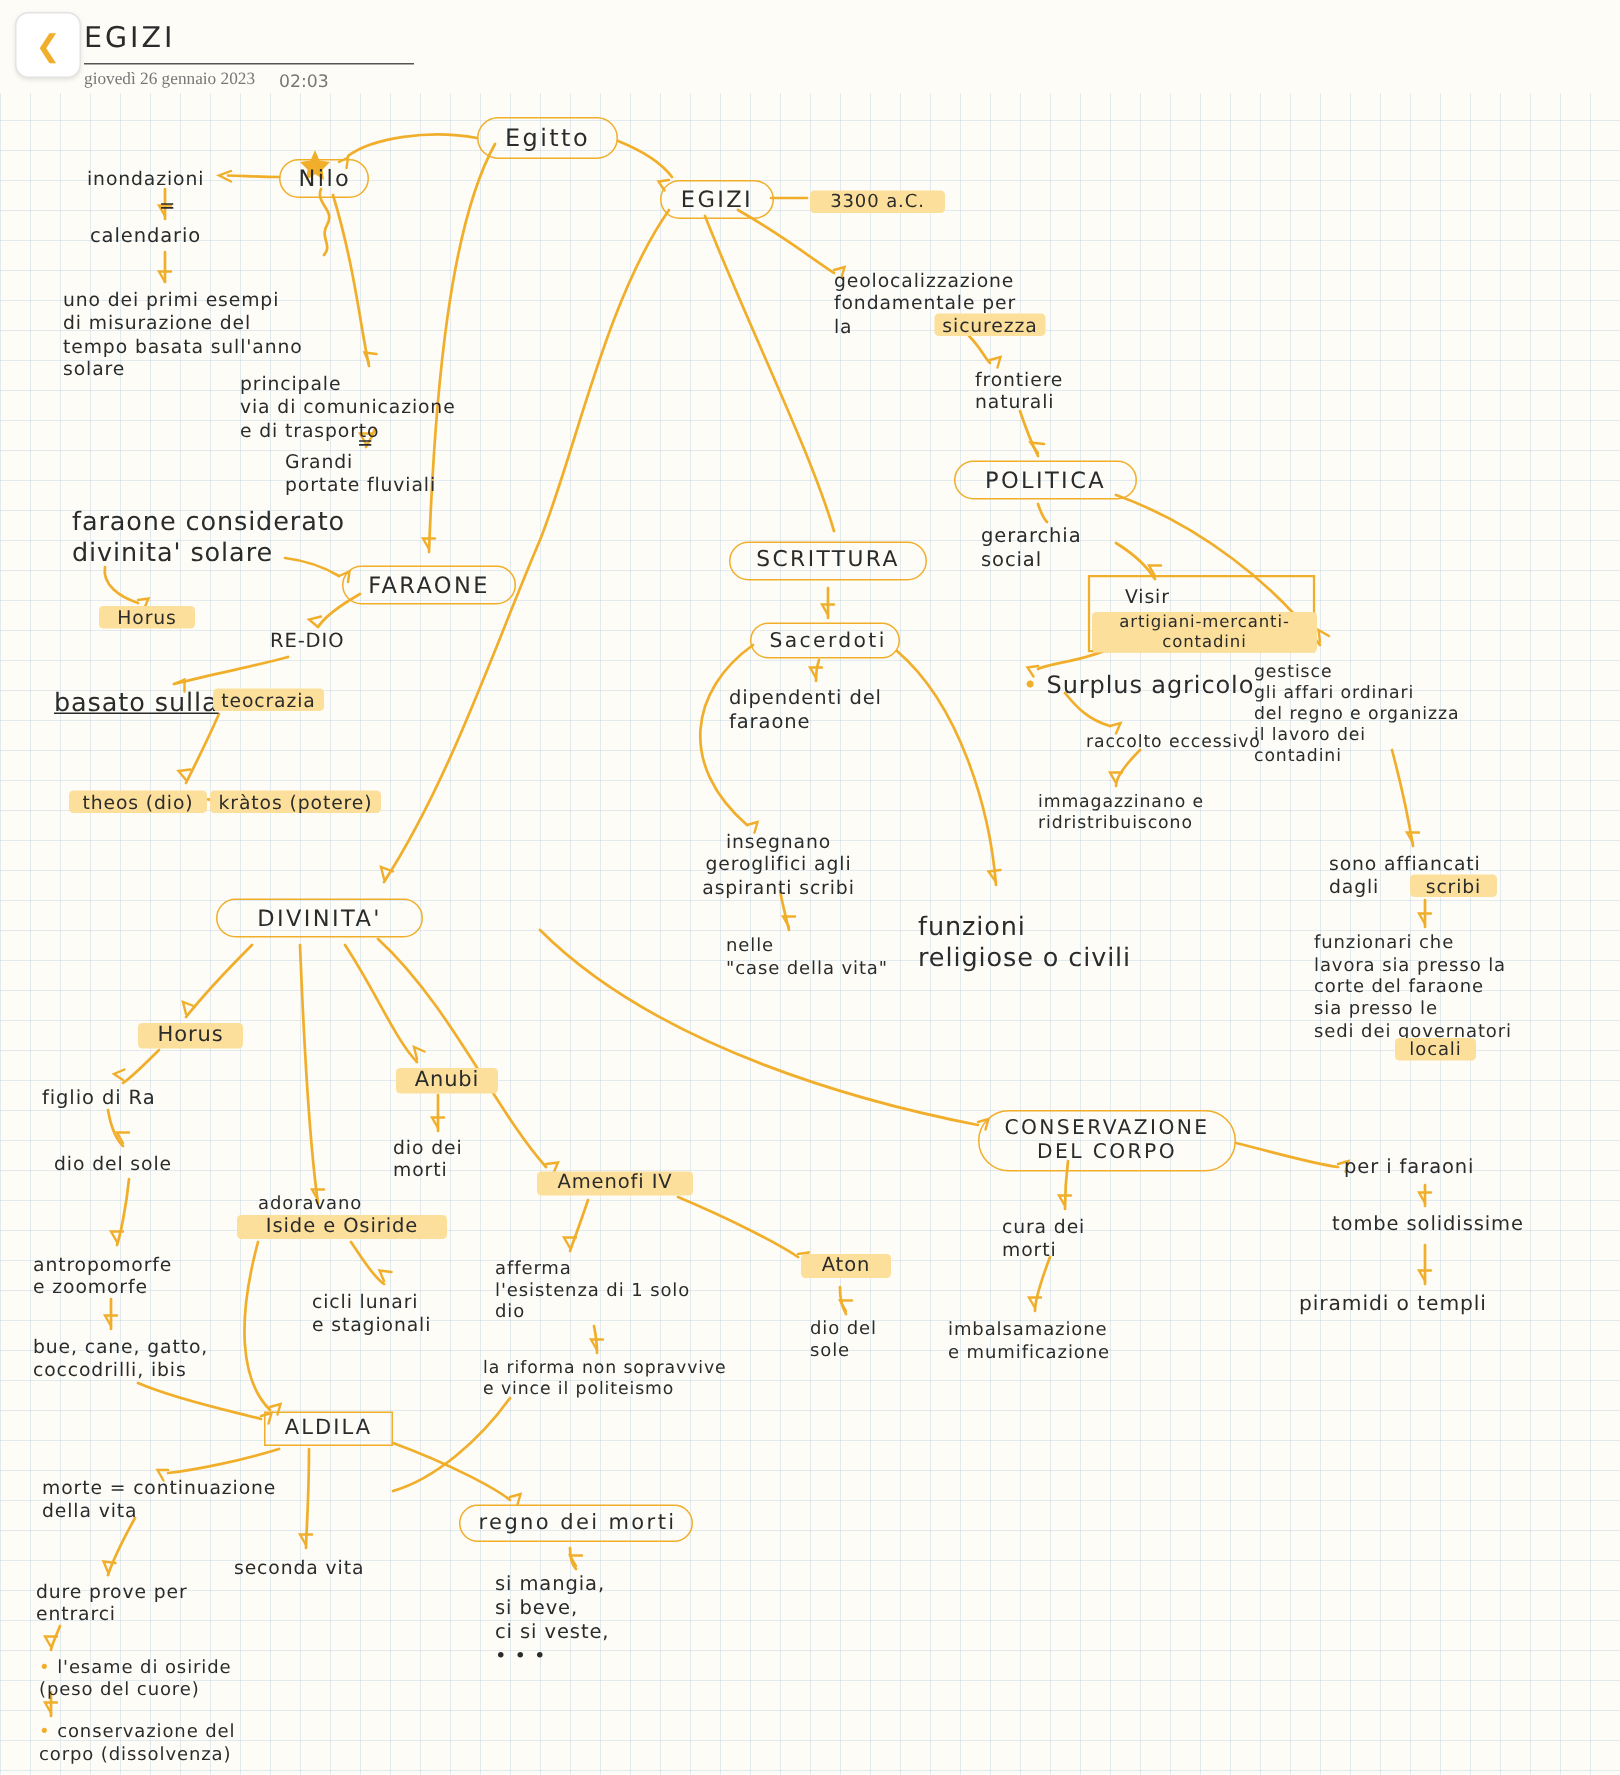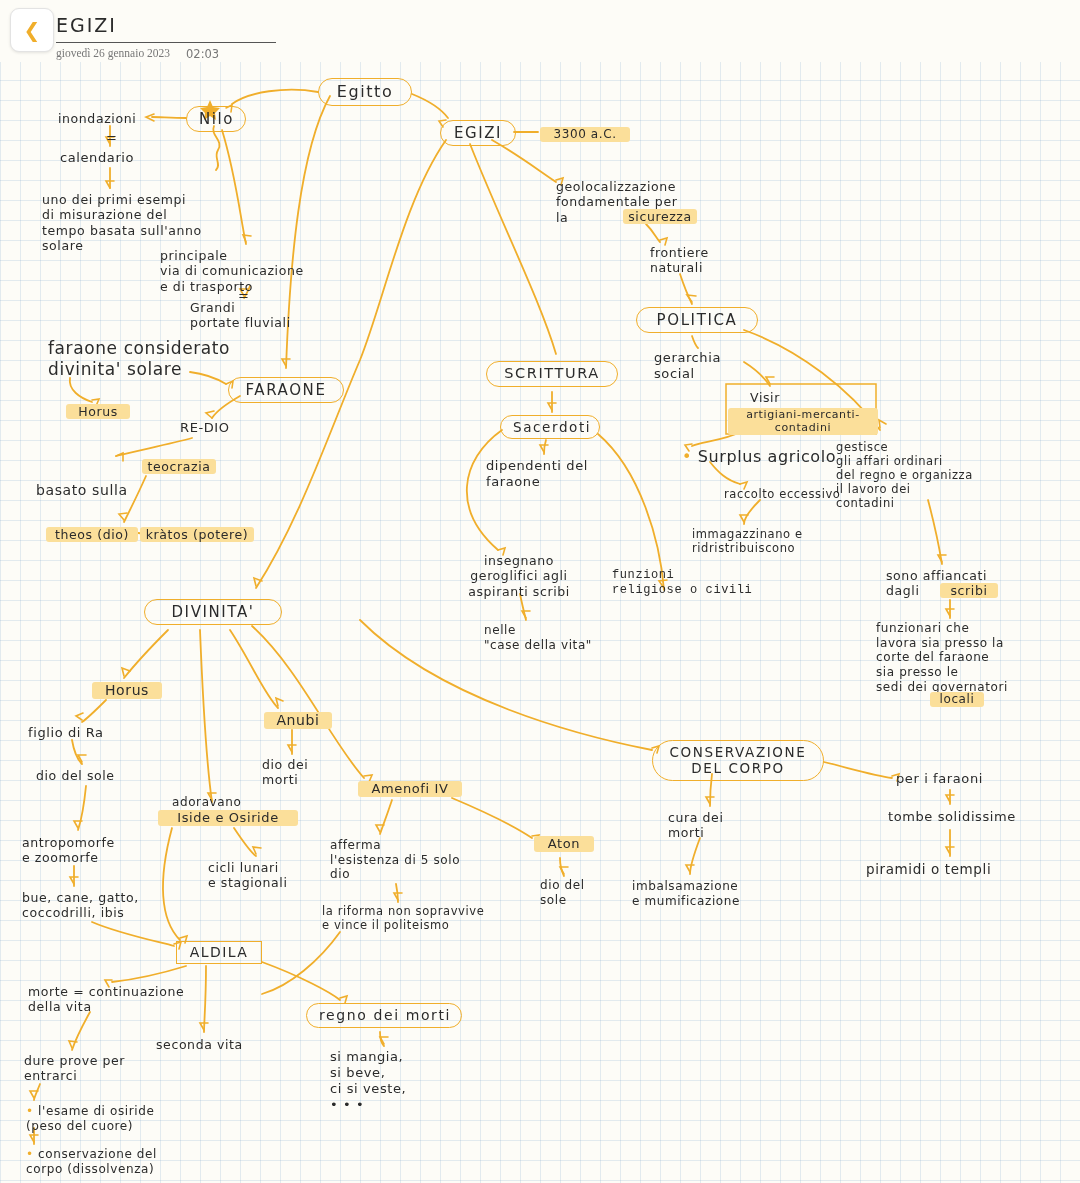--- a/index.html
+++ b/index.html
@@ -337,49 +337,49 @@
     <div class="node h hl c" style="left: 930px; top: 692px; font-size: 12px; width: 50px;">locali</div>
     <div class="node h pill c" style="left: 486px; top: 361px; font-size: 14.5px; width: 106px;">SCRITTURA</div>
     <div class="node h pill c" style="left: 500px; top: 415px; font-size: 13.5px; width: 74px;">Sacerdoti</div>
     <div class="node h" style="left: 486px; top: 458px; font-size: 13px; width: 140px;">dipendenti del
 faraone</div>
     <div class="node h" style="left: 444px; top: 553px; font-size: 12.5px; width: 150px; text-align: center;">insegnano
 geroglifici agli
 aspiranti scribi</div>
     <div class="node h" style="left: 472px; top: 623px; font-size: 12px; width: 130px; margin-left: 12px;">nelle
 "case della vita"</div>
-    <div class="node h" style="left: 612px; top: 568px; font-size: 12px; width: 130px; font-family: Liberation Mono, monospace;">funzioni
+    <div class="node h" style="left: 612px; top: 608px; font-size: 17px; width: 130px;">funzioni
 religiose o civili</div>
     <div class="node h pill c" style="left: 228px; top: 377px; font-size: 15px; width: 90px;">FARAONE</div>
     <div class="node h" style="left: 22px; top: 338px; font-size: 17px; width: 170px; padding-left: 26px;">faraone considerato
 divinita' solare</div>
     <div class="node h hl c" style="left: 66px; top: 404px; font-size: 12.5px; width: 60px;">Horus</div>
     <div class="node h" style="left: 180px; top: 420px; font-size: 13px; width: 66px;">RE-DIO</div>
-    <div class="node h" style="left: 36px; top: 482px; font-size: 14px; width: 110px;">basato sulla</div>
+    <div class="node h" style="left: 36px; top: 459px; font-size: 17px; width: 110px; text-decoration: underline;">basato sulla</div>
     <div class="node h hl c" style="left: 142px; top: 459px; font-size: 12.5px; width: 70px;">teocrazia</div>
     <div class="node h hl c" style="left: 46px; top: 527px; font-size: 12.5px; width: 88px;">theos (dio)</div>
     <div class="node h hl c" style="left: 140px; top: 527px; font-size: 12.5px; width: 110px;">kràtos (potere)</div>
     <div class="node h pill c" style="left: 144px; top: 599px; font-size: 15px; width: 112px;">DIVINITA'</div>
     <div class="node h hl c" style="left: 92px; top: 682px; font-size: 14px; width: 66px;">Horus</div>
     <div class="node h" style="left: 28px; top: 725px; font-size: 13px; width: 110px;">figlio di Ra</div>
     <div class="node h" style="left: 36px; top: 768px; font-size: 12.5px; width: 100px;">dio del sole</div>
     <div class="node h" style="left: 22px; top: 835px; font-size: 12.5px; width: 120px;">antropomorfe
 e zoomorfe</div>
     <div class="node h" style="left: 22px; top: 890px; font-size: 12.5px; width: 130px;">bue, cane, gatto,
 coccodrilli, ibis</div>
     <div class="node h hl c" style="left: 264px; top: 712px; font-size: 14px; width: 64px;">Anubi</div>
     <div class="node h" style="left: 262px; top: 757px; font-size: 12.5px; width: 70px;">dio dei
 morti</div>
     <div class="node h" style="left: 172px; top: 795px; font-size: 12px; width: 90px;">adoravano</div>
     <div class="node h hl c" style="left: 158px; top: 810px; font-size: 13px; width: 136px;">Iside e Osiride</div>
     <div class="node h" style="left: 208px; top: 860px; font-size: 12.5px; width: 110px;">cicli lunari
 e stagionali</div>
     <div class="node h hl c" style="left: 358px; top: 781px; font-size: 13px; width: 100px;">Amenofi IV</div>
     <div class="node h" style="left: 330px; top: 838px; font-size: 12px; width: 160px;">afferma
-l'esistenza di 5 solo
+l'esistenza di 1 solo
 dio</div>
     <div class="node h" style="left: 322px; top: 904px; font-size: 11.5px; width: 178px;">la riforma non sopravvive
 e vince il politeismo</div>
     <div class="node h hl c" style="left: 534px; top: 836px; font-size: 13px; width: 56px;">Aton</div>
     <div class="node h" style="left: 540px; top: 878px; font-size: 12px; width: 66px;">dio del
 sole</div>
     <div class="node h pill c" style="left: 652px; top: 740px; font-size: 13.5px; width: 146px;">CONSERVAZIONE
 DEL CORPO</div>
     <div class="node h" style="left: 668px; top: 810px; font-size: 12.5px; width: 80px;">cura dei
 morti</div>

